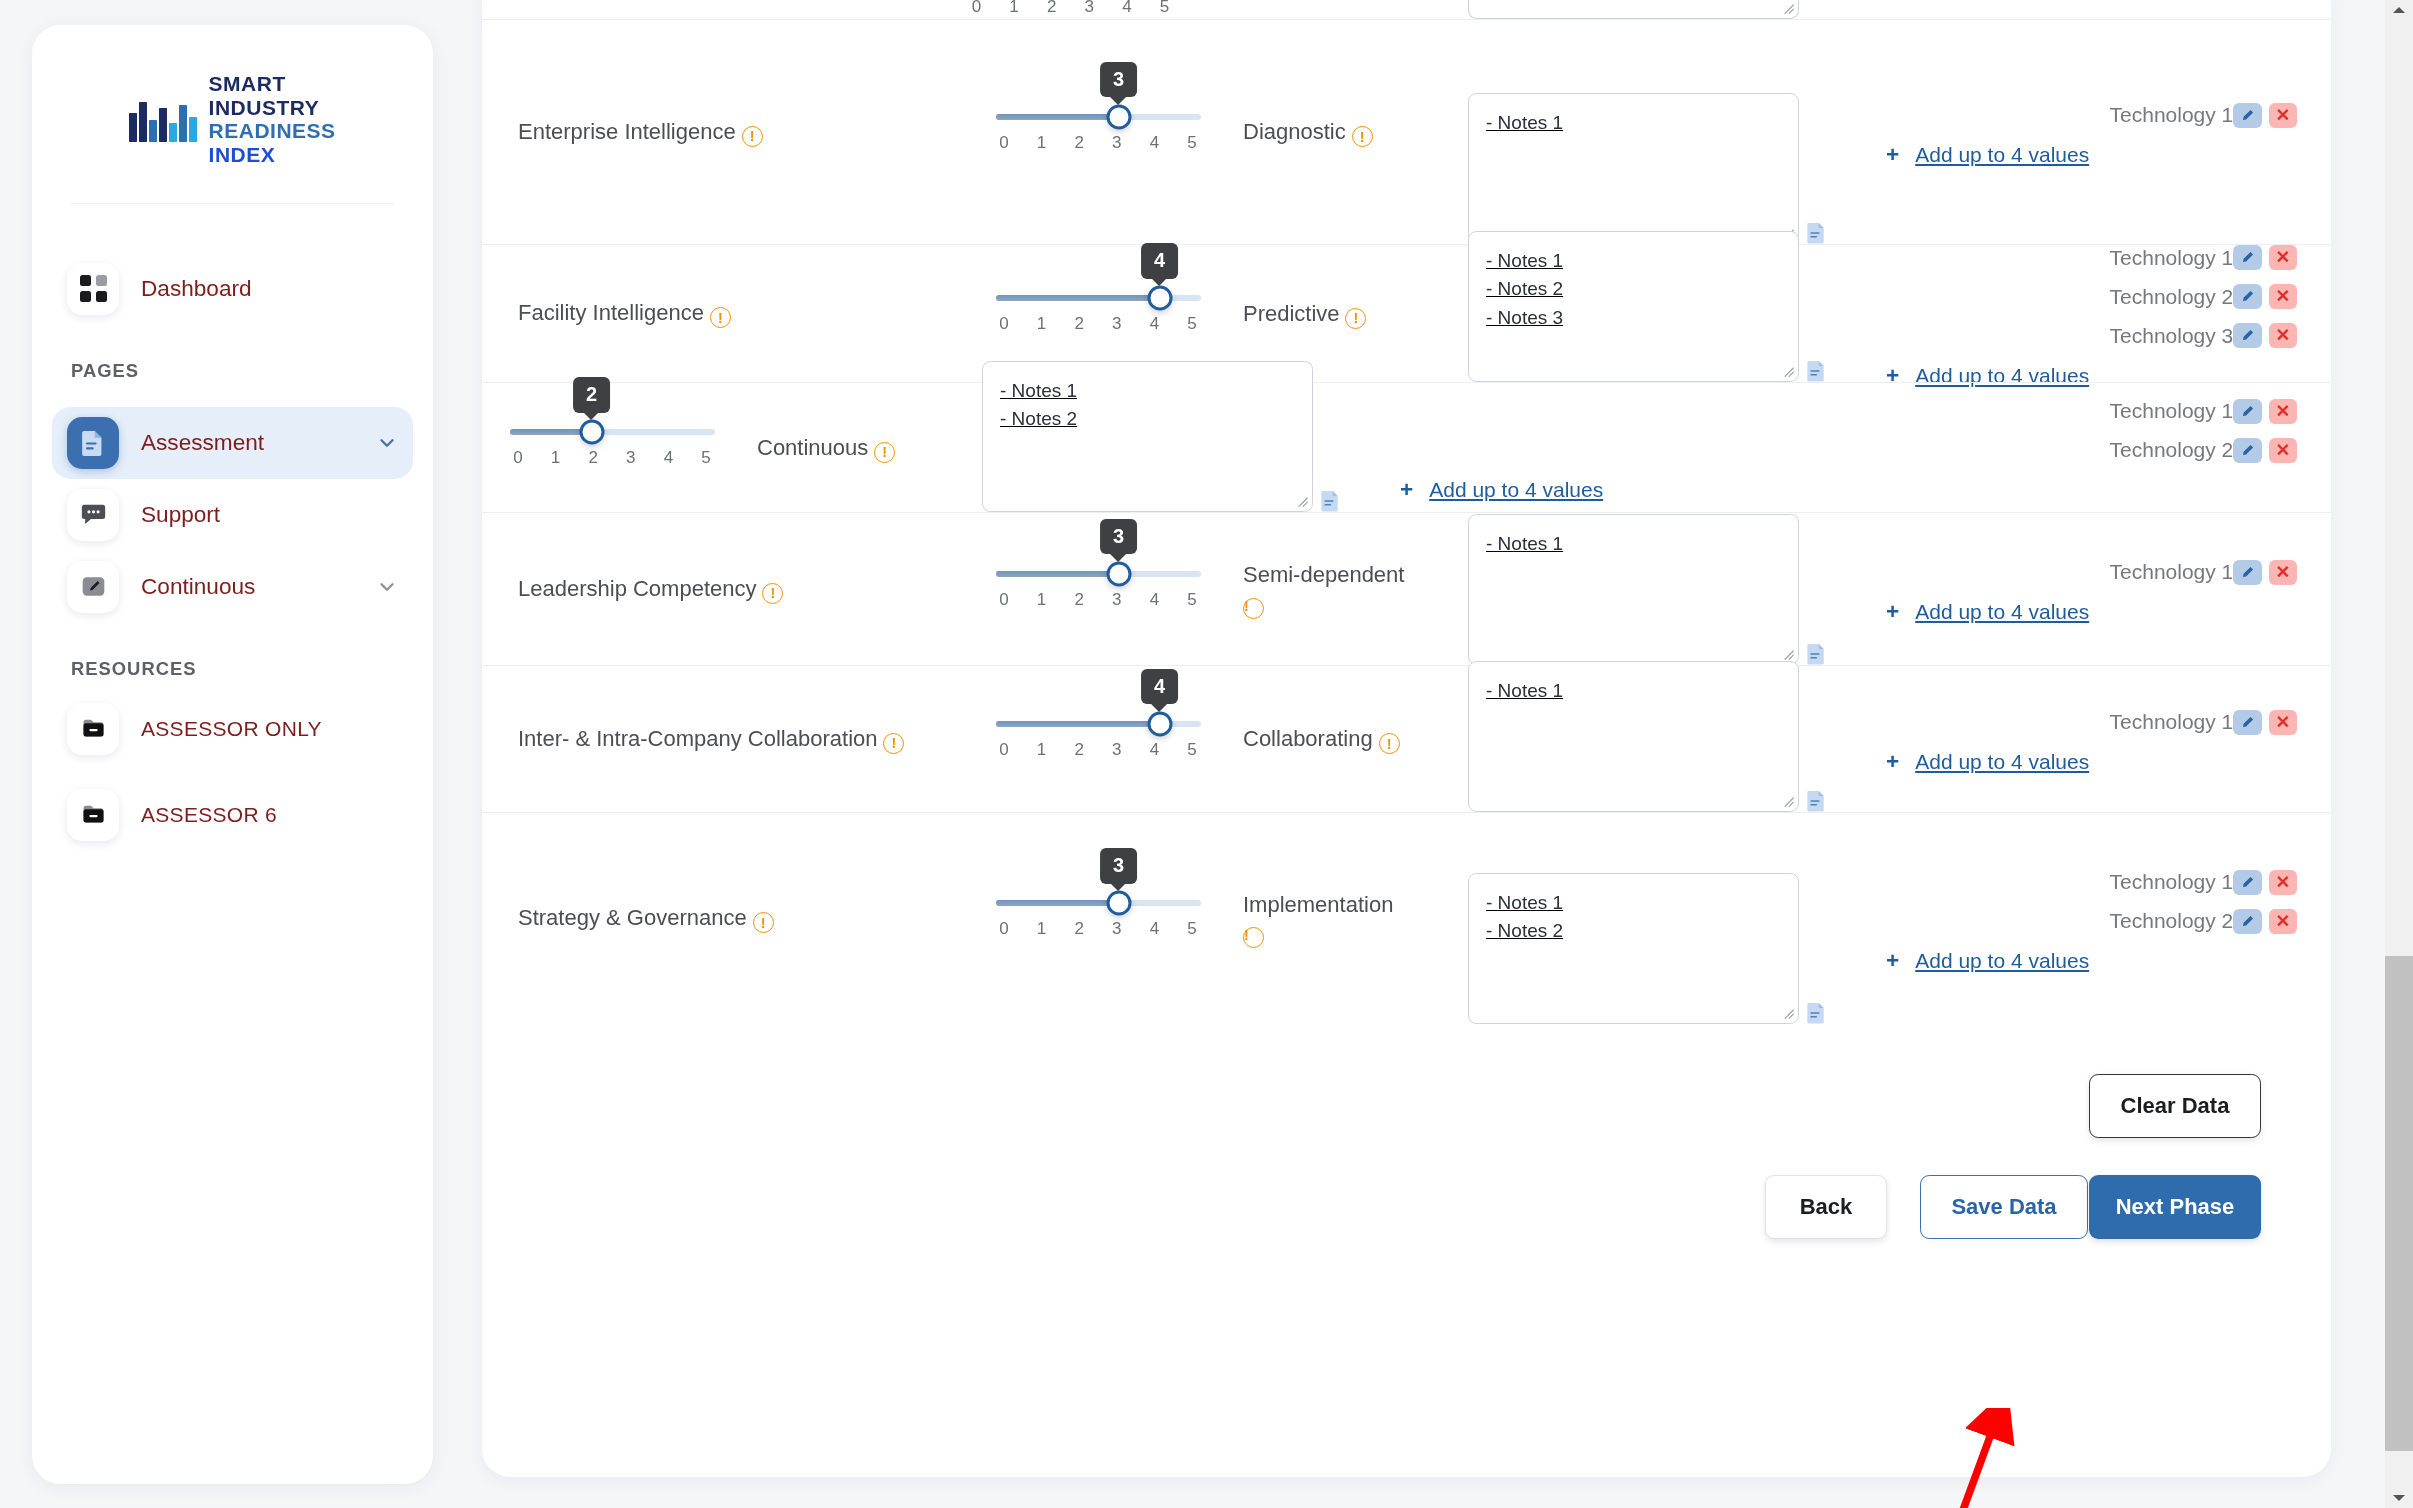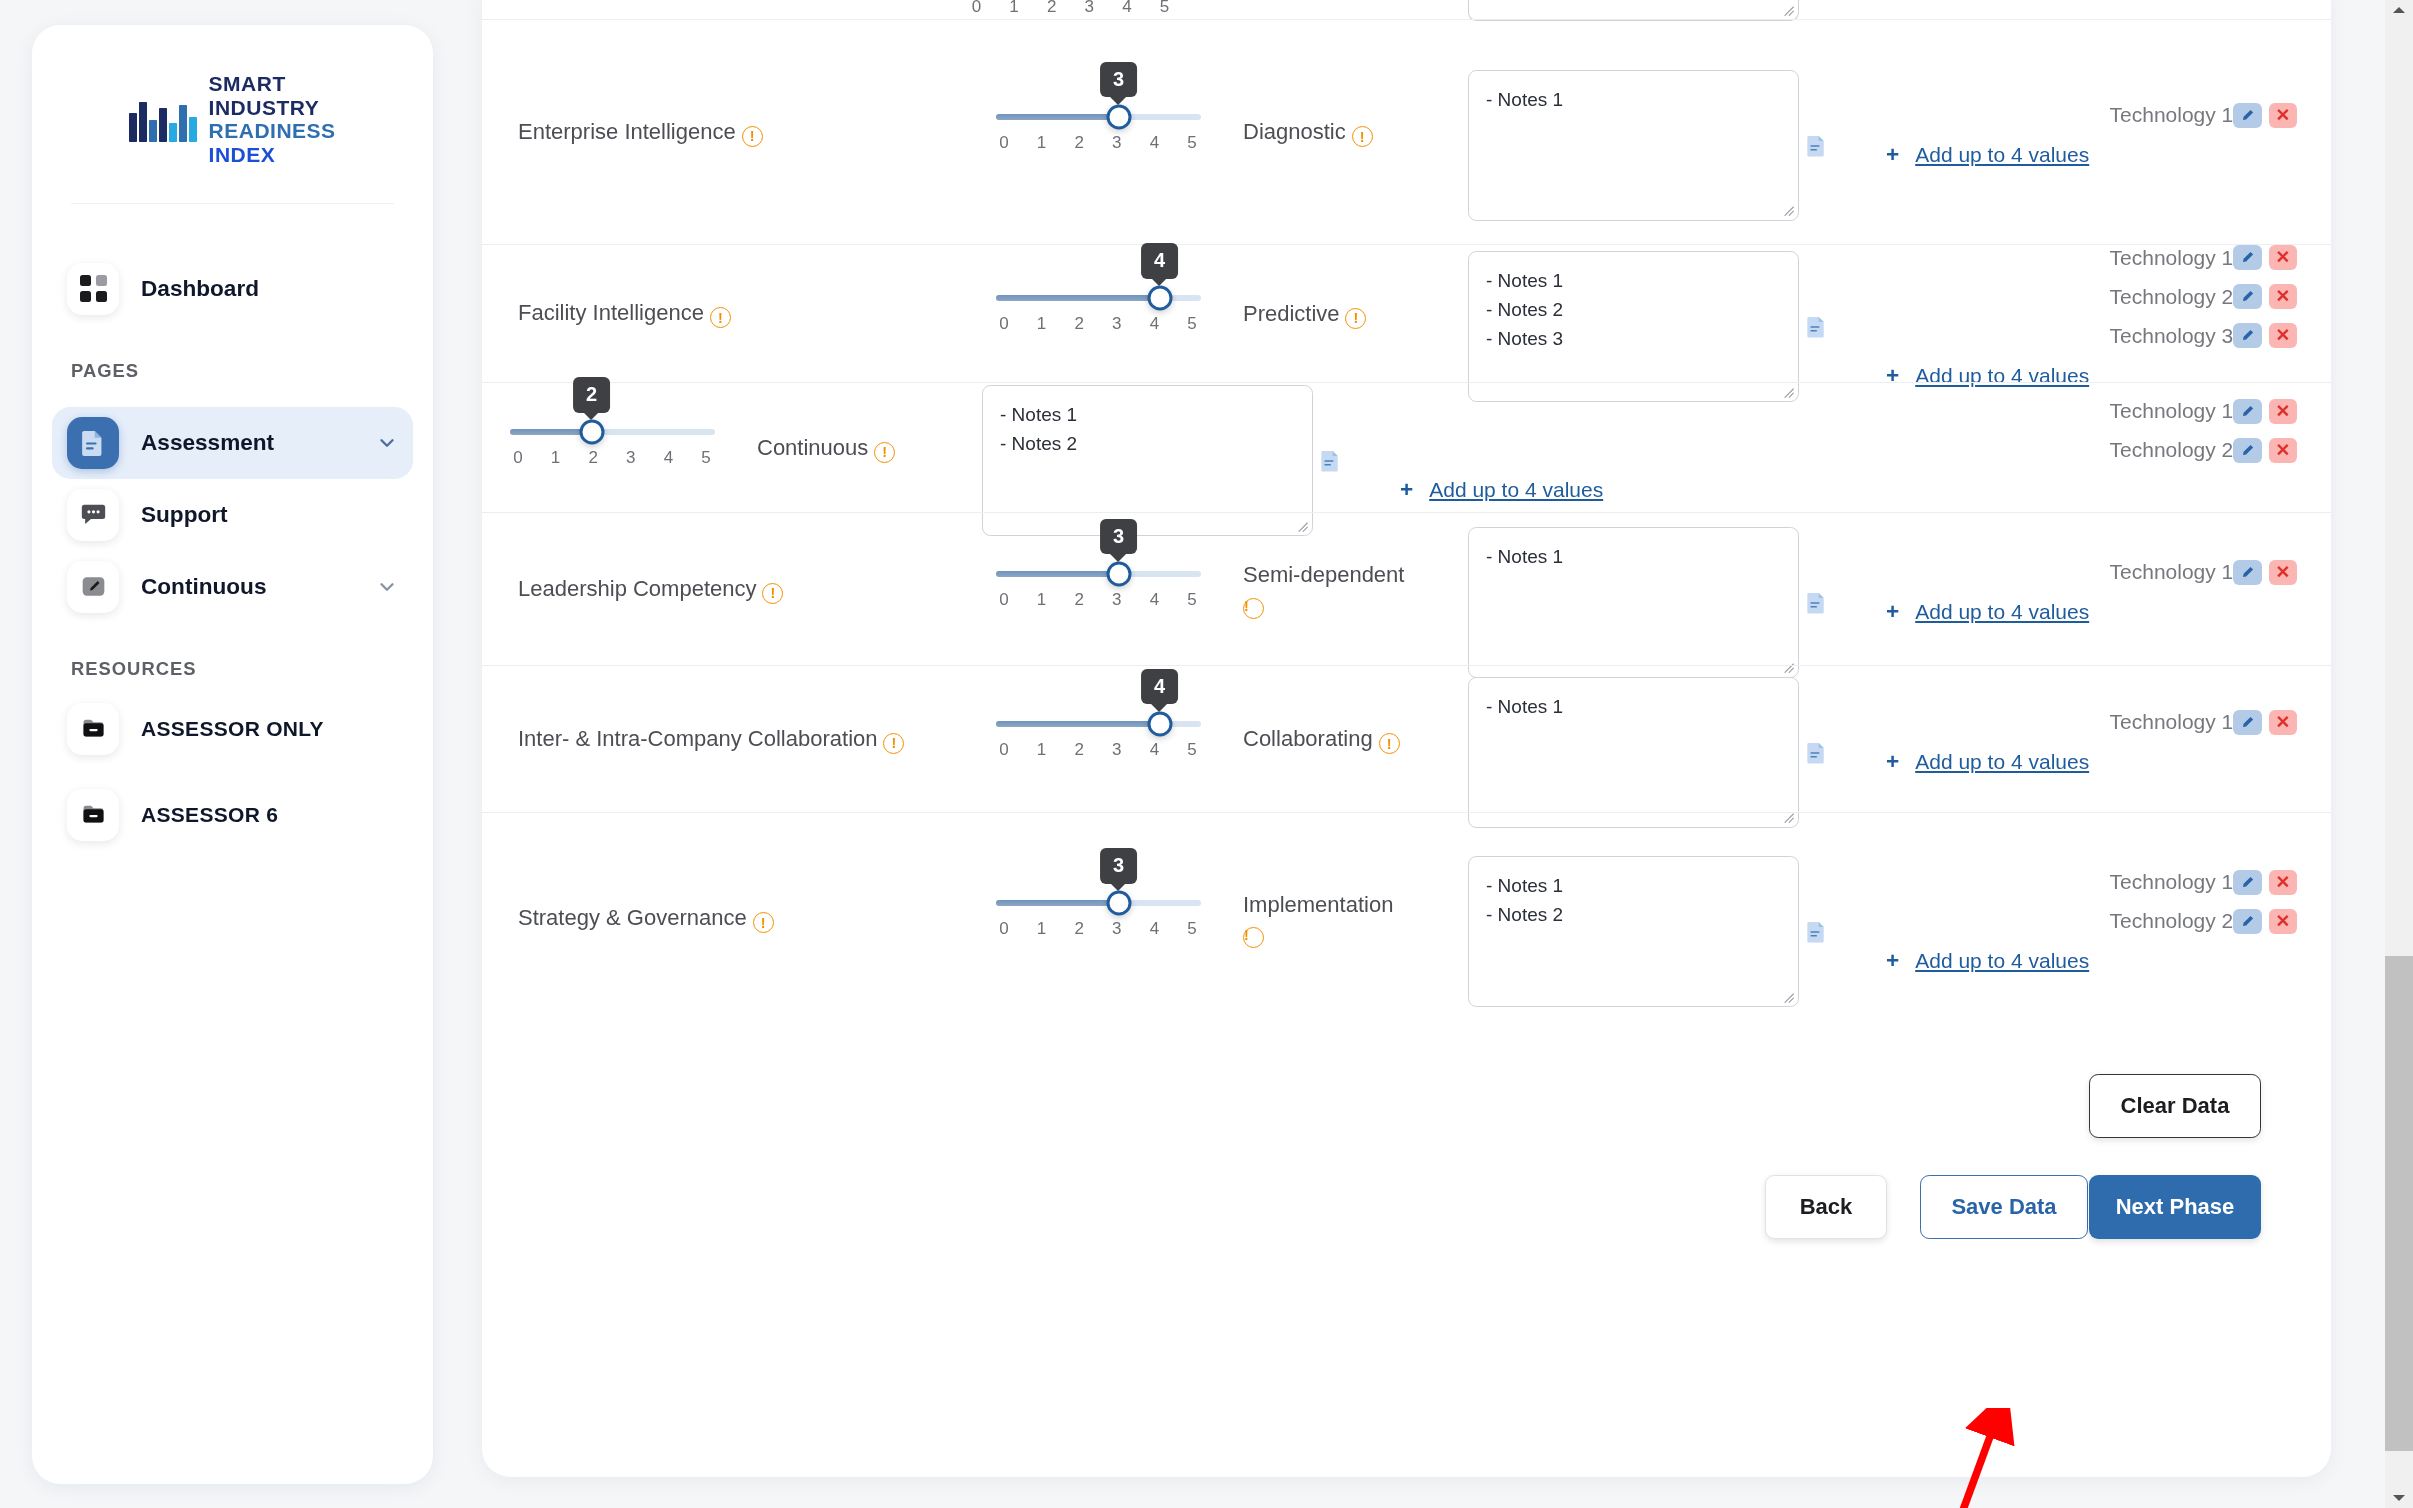--- a/index.html
+++ b/index.html
@@ -53,21 +53,21 @@
   .nav-item.active { background: #e6eefa; margin-top: 25px; }
   .nav-icon {
     width: 52px; height: 52px; flex: 0 0 52px;
     background: #ffffff;
     border-radius: 15px;
     box-shadow: 0 2.5px 8.4px rgba(20,30,60,.10);
     display: flex; align-items: center; justify-content: center;
   }
   .nav-icon.blue { background: #3b6fb0; box-shadow: 0 2.5px 8.4px rgba(59,111,176,.35); }
   .nav-label {
-    font-size: 22.6px; color: #0f172a; font-weight: 700;
+    font-size: 22.6px; color: #7f1d1d; font-weight: 400;
     flex: 1 1 auto;
   }
   .nav-label.caps { font-size: 21px; letter-spacing: 0.3px; }
   .chev { width: 22px; height: 22px; flex: 0 0 22px; }
 
   .section-title {
     font-size: 18.4px; font-weight: 700; color: #5d6067;
     letter-spacing: 1px;
     margin: 35px 0 13.4px 39px;
   }
@@ -111,22 +111,22 @@
     padding-top: 3.4px;
   }
   .col-band {
     width: 218px; flex: 0 0 218px;
     display: flex; align-items: center;
     padding-left: 15px; padding-right: 8.4px;
   }
   .band-text { font-size: 22px; color: #4c4e54; line-height: 1.5; }
   .col-notes {
     width: 402px; flex: 0 0 402px;
-    display: flex; align-items: center;
-    padding-left: 22px; padding-top: 27px;
+    display: flex; align-items: flex-end;
+    padding-left: 22px; padding-top: 27px; text-decoration: underline;
   }
   .col-tech {
     flex: 1 1 auto;
     display: flex; align-items: center;
     padding-left: 38px; padding-right: 34px;
   }
 
   
   .warn {
     display: inline-flex; align-items: center; justify-content: center;

